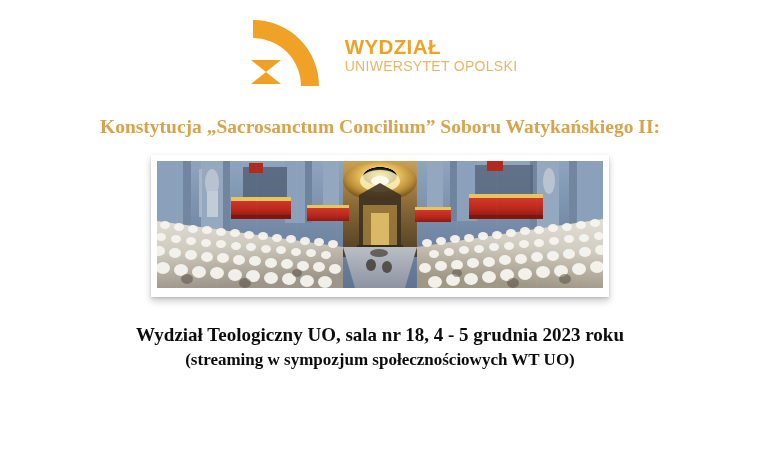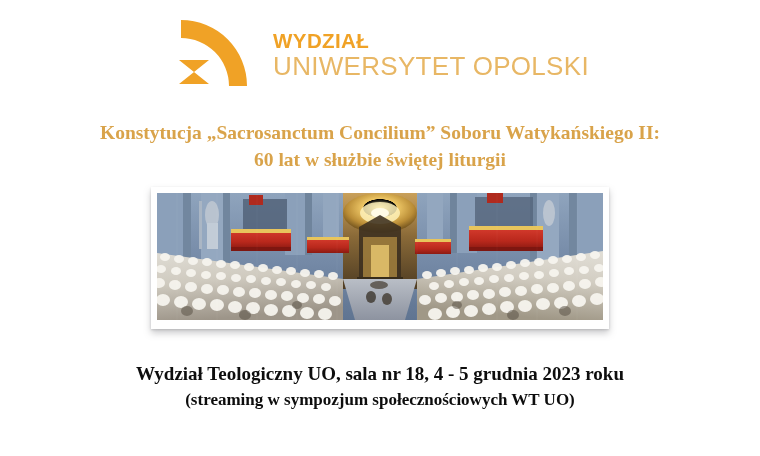--- a/index.html
+++ b/index.html
@@ -55,42 +55,42 @@
   .logo-line-2 {
     font-family: "Liberation Sans", "DejaVu Sans", sans-serif;
     font-weight: bold;
     font-size: 20.5px;
     letter-spacing: 0.4px;
     color: #F0A226;
   }
   .logo-line-3 {
     font-family: "Liberation Sans", "DejaVu Sans", sans-serif;
     font-weight: normal;
-    font-size: 26px;
+    font-size: 14px;
     letter-spacing: 0.3px;
     color: #E8B765;
     margin-top: 1px;
   }
 
   
   .intro {
     margin-top: 14px;
     text-align: center;
     line-height: 1.42;
   }
   .intro-line {
     font-family: "Liberation Serif", "DejaVu Serif", serif;
     font-size: 17.5px;
     color: #111111;
     white-space: nowrap;
   }
 
   
   .title-block {
-    margin-top: 14px;
+    margin-top: 8px;
     text-align: center;
     line-height: 1.36;
   }
   .title-line {
     font-family: "Liberation Serif", "DejaVu Serif", serif;
     font-weight: bold;
     font-size: 19.5px;
     color: #D9A34A;
     white-space: nowrap;
   }
@@ -111,21 +111,21 @@
     width: 100%;
     height: 100%;
     position: relative;
     overflow: hidden;
     background: #5d7390;
   }
   .photo svg { display:block; width:100%; height:100%; }
 
   
   .footer {
-    margin-top: 31px;
+    margin-top: 24px;
     text-align: center;
     line-height: 1.45;
   }
   .footer-line {
     font-family: "Liberation Serif", "DejaVu Serif", serif;
     font-weight: bold;
     color: #0d0d0d;
     white-space: nowrap;
   }
   .footer-line-1 { font-size: 19px; }
@@ -151,21 +151,20 @@
       <div class="logo-line-1">WYDZIAŁ</div>
       <div class="logo-line-3">UNIWERSYTET OPOLSKI</div>
     </div>
   </div>
 
   <div class="intro">
   </div>
 
   <div class="title-block">
     <div class="title-line">Konstytucja „Sacrosanctum Concilium” Soboru Watykańskiego II:</div>
-    <div class="title-line">60 lat w służbie świętej liturgii</div>
   </div>
 
   <div class="photo-wrap">
     <div class="photo" title="Wnętrze Bazyliki św. Piotra podczas Soboru Watykańskiego II — rzędy biskupów w białych mitrach">
       <svg viewBox="0 0 446 127" preserveAspectRatio="none" xmlns="http://www.w3.org/2000/svg" aria-hidden="true">
         <defs>
           <linearGradient id="wall" x1="0" y1="0" x2="0" y2="1">
             <stop offset="0%" stop-color="#8fa4bd"></stop>
             <stop offset="55%" stop-color="#7489a6"></stop>
             <stop offset="100%" stop-color="#5f7491"></stop>

